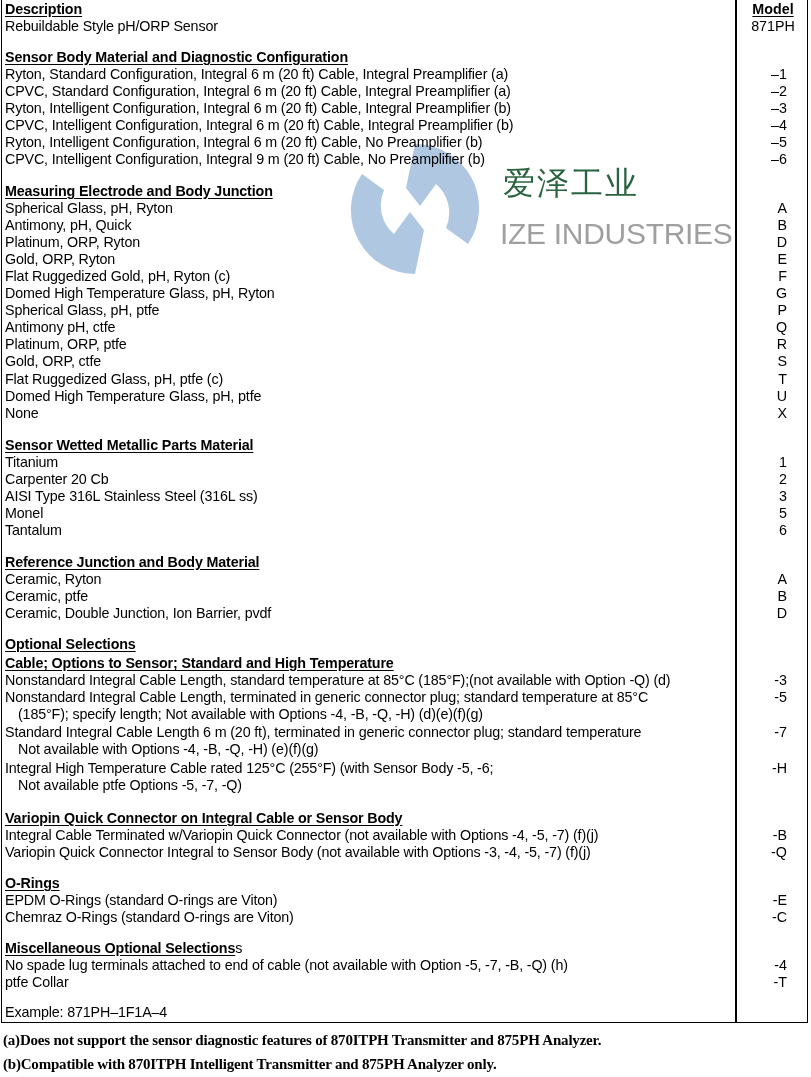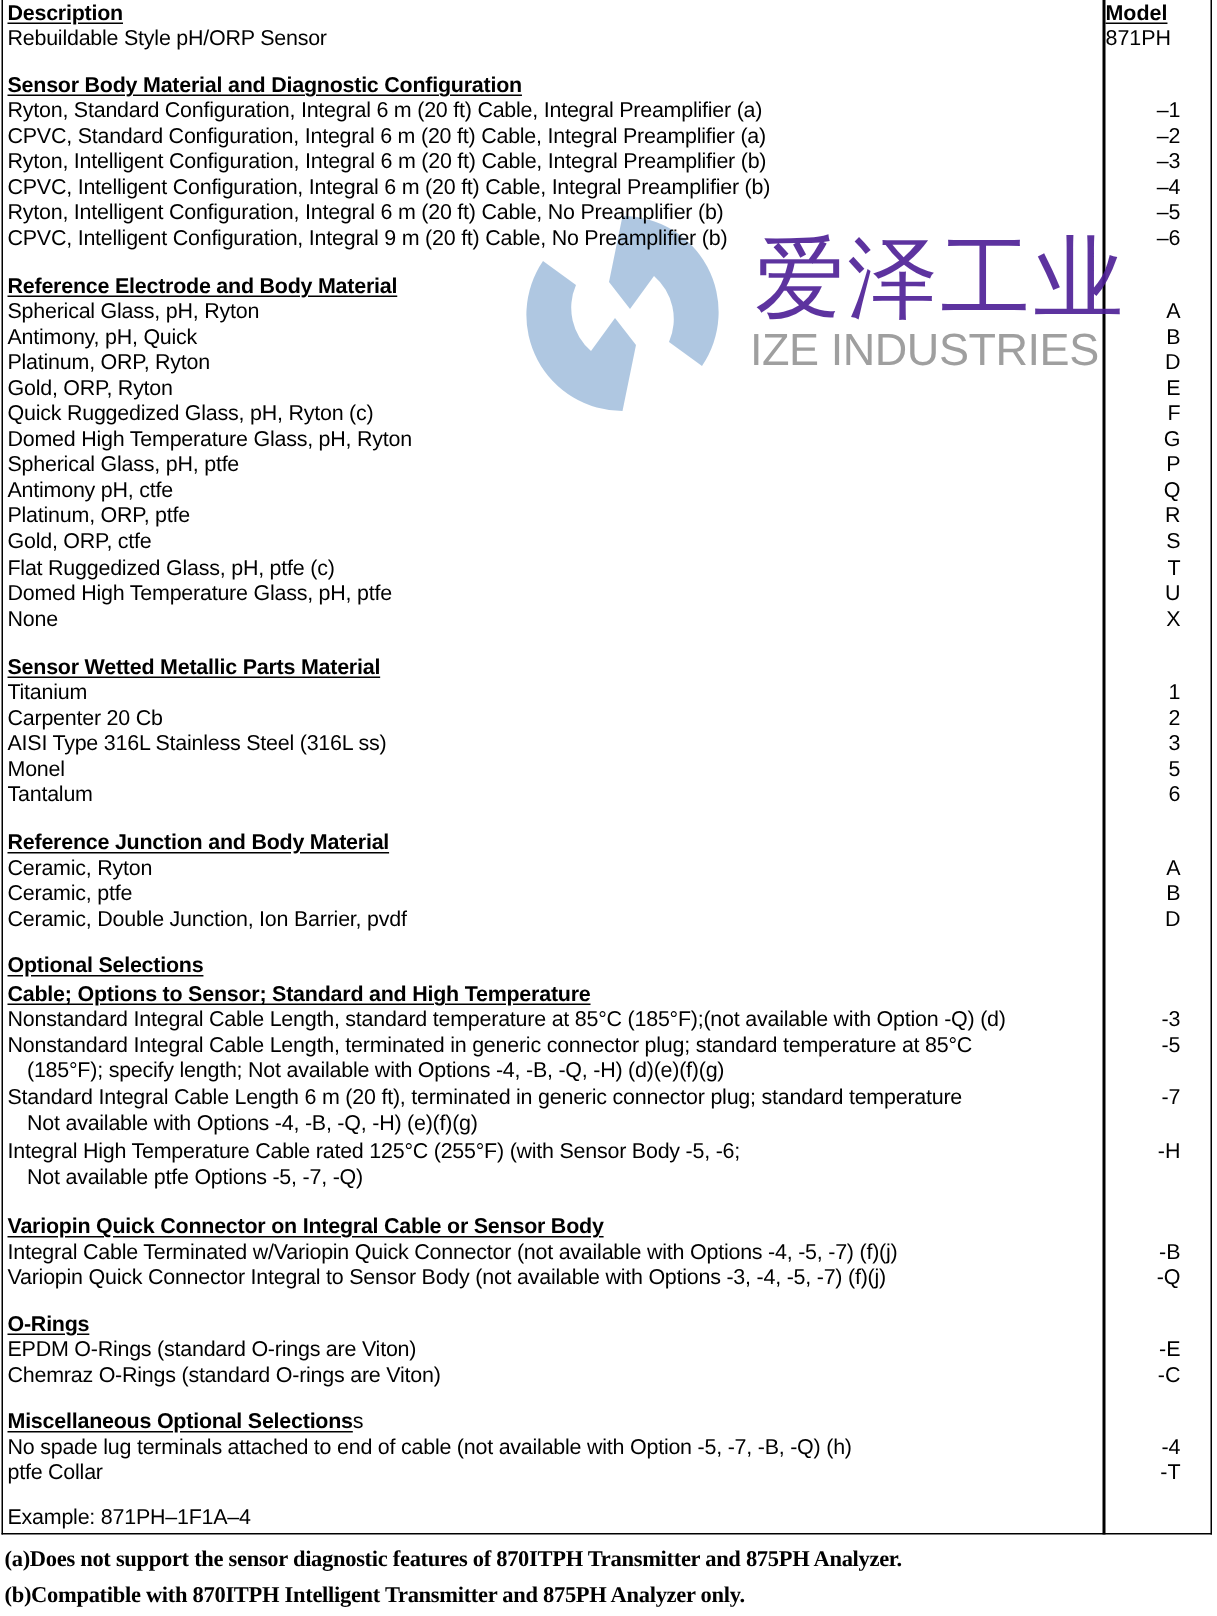--- a/index.html
+++ b/index.html
@@ -9,27 +9,27 @@
            border: 1.5px solid #000; border-top: none; box-sizing: border-box; }
   .divider { position: absolute; left: 735px; top: 0; width: 1.5px; height: 1023px; background: #000; }
   .desc-col { position: absolute; left: 5px; top: 0; width: 728px; }
   .model-col { position: absolute; left: 737px; top: 0; width: 72px; text-align: center; }
   .line { position: absolute; left: 0; height: 17px; line-height: 17px; font-size: 14.3px;
           white-space: nowrap; transform-origin: left center; letter-spacing: -0.15px; }
   .line.indent { padding-left: 13px; }
   .hdr { font-weight: bold; text-decoration: underline; text-underline-offset: 2px; }
   .ul { text-underline-offset: 2px; }
   .code { position: absolute; left: 0; width: 72px; height: 17px; line-height: 17px;
-          font-size: 14.3px; text-align: left; }
+          font-size: 14.3px; text-align: center; }
   .code.right { text-align: right; padding-right: 22px; box-sizing: border-box; }
   .footnote { position: absolute; left: 3px; font-family: "Liberation Serif", serif;
               font-size: 15px; line-height: 20px; white-space: nowrap; letter-spacing: -0.2px; font-weight: bold; }
   .wm-logo { position: absolute; left: 350px; top: 140px; width: 130px; height: 138px; opacity: 0.55; }
-  .wm-cn { position: absolute; left: 503px; top: 160px; font-size: 60px; line-height: 52px;
-           color: #4c1d95; font-family: Liberation Serif, serif; letter-spacing: 2px; opacity: 0.9; }
+  .wm-cn { position: absolute; left: 503px; top: 160px; font-size: 32px; line-height: 52px;
+           color: #14532d; font-family: Liberation Mono, monospace; letter-spacing: 2px; opacity: 0.9; }
   .wm-en { position: absolute; left: 500px; top: 218px; font-size: 30px; line-height: 32px;
            color: #8f8f8f; font-family: "Liberation Sans", sans-serif; letter-spacing: -0.3px; opacity: 0.85; }
 </style>
 </head>
 <body>
 
 <div class="table"></div>
 <div class="divider"></div>
 
 <svg class="wm-logo" viewBox="0 0 130 138">
@@ -44,26 +44,26 @@
   <div class="line ul" style="top:18px">Rebuildable Style pH/ORP Sensor</div>
 
   <div class="line hdr" style="top:49px">Sensor Body Material and Diagnostic Configuration</div>
   <div class="line" style="top:66px">Ryton, Standard Configuration, Integral 6 m (20 ft) Cable, Integral Preamplifier (a)</div>
   <div class="line" style="top:83px">CPVC, Standard Configuration, Integral 6 m (20 ft) Cable, Integral Preamplifier (a)</div>
   <div class="line" style="top:100px">Ryton, Intelligent Configuration, Integral 6 m (20 ft) Cable, Integral Preamplifier (b)</div>
   <div class="line" style="top:117px">CPVC, Intelligent Configuration, Integral 6 m (20 ft) Cable, Integral Preamplifier (b)</div>
   <div class="line" style="top:134px">Ryton, Intelligent Configuration, Integral 6 m (20 ft) Cable, No Preamplifier (b)</div>
   <div class="line" style="top:151px">CPVC, Intelligent Configuration, Integral 9 m (20 ft) Cable, No Preamplifier (b)</div>
 
-  <div class="line hdr" style="top:183px">Reference Electrode and Body Material</div>
+  <div class="line hdr" style="top:183px">Measuring Electrode and Body Junction</div>
   <div class="line" style="top:200px">Spherical Glass, pH, Ryton</div>
   <div class="line" style="top:217px">Antimony, pH, Quick</div>
   <div class="line" style="top:234px">Platinum, ORP, Ryton</div>
   <div class="line" style="top:251px">Gold, ORP, Ryton</div>
-  <div class="line" style="top:268px">Quick Ruggedized Glass, pH, Ryton (c)</div>
+  <div class="line" style="top:268px">Flat Ruggedized Gold, pH, Ryton (c)</div>
   <div class="line" style="top:285px">Domed High Temperature Glass, pH, Ryton</div>
   <div class="line" style="top:302px">Spherical Glass, pH, ptfe</div>
   <div class="line" style="top:319px">Antimony pH, ctfe</div>
   <div class="line" style="top:336px">Platinum, ORP, ptfe</div>
   <div class="line" style="top:353px">Gold, ORP, ctfe</div>
   <div class="line" style="top:371px">Flat Ruggedized Glass, pH, ptfe (c)</div>
   <div class="line" style="top:388px">Domed High Temperature Glass, pH, ptfe</div>
   <div class="line" style="top:405px">None</div>
 
   <div class="line hdr" style="top:437px">Sensor Wetted Metallic Parts Material</div>

